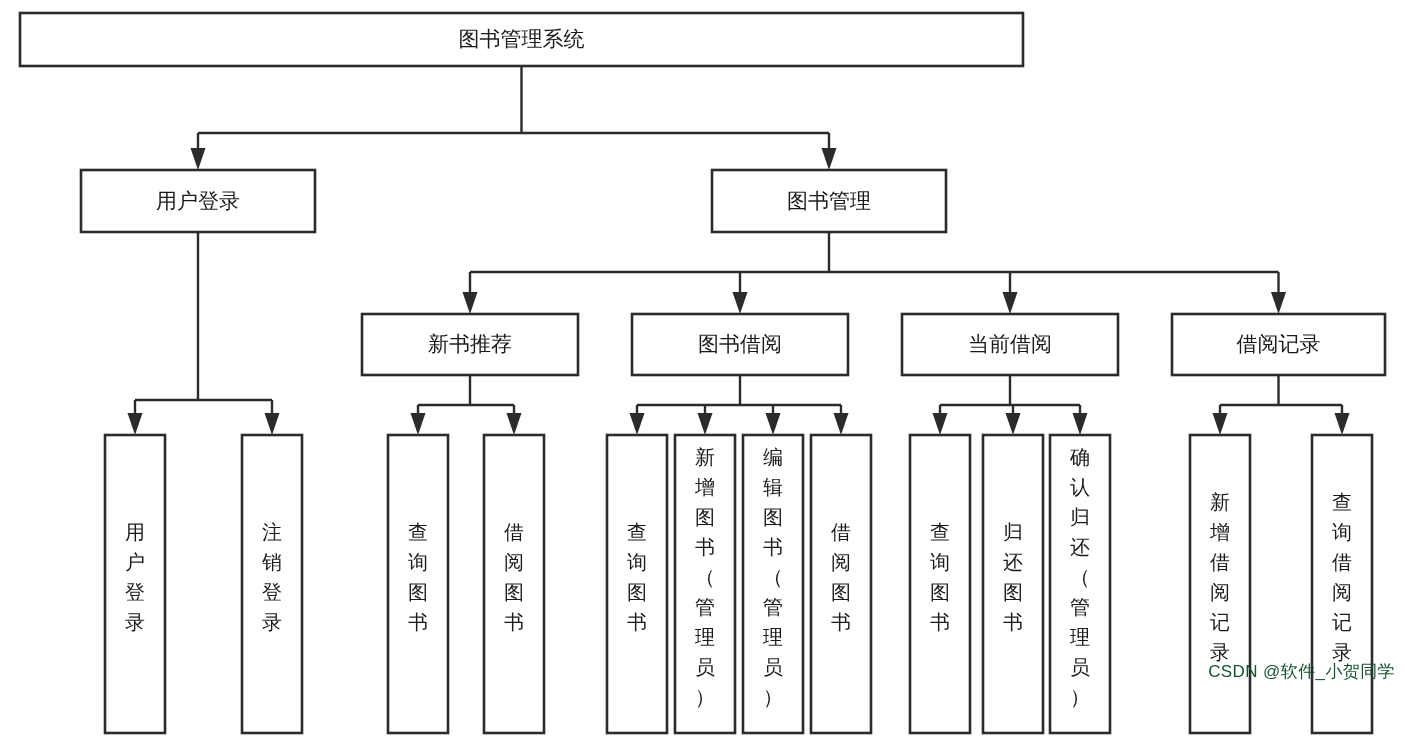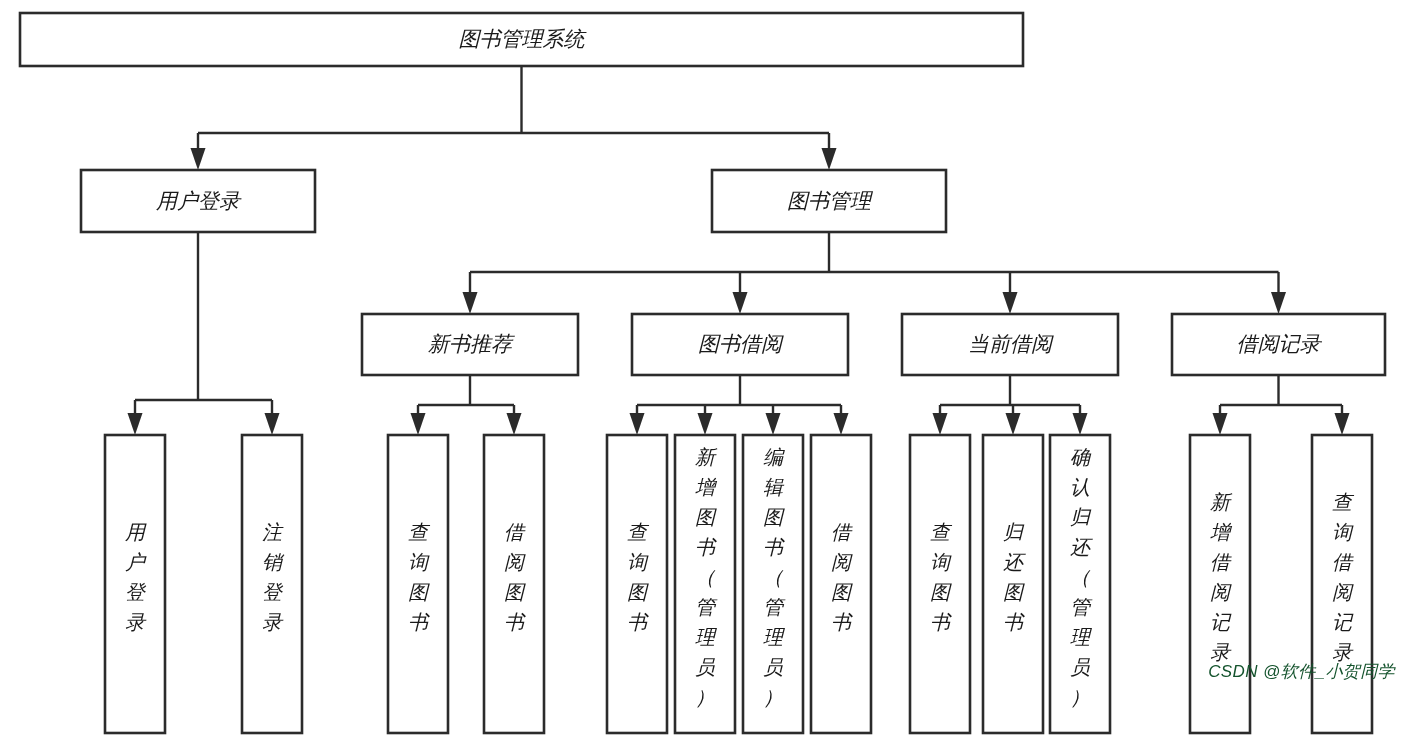--- a/index.html
+++ b/index.html
@@ -14,21 +14,20 @@
     position: relative;
     overflow: hidden;
     font-family: "Liberation Sans", "DejaVu Sans", sans-serif;
   }
   #diagram-root {
     position: absolute;
     left: 0;
     top: 0;
     width: 1405px;
     height: 683px;
-    font-style: italic;
   }
   svg.flow {
     display: block;
     width: 1405px;
     height: 747px;
   }
   .node-box {
     fill: #ffffff;
     stroke: #2b2b2b;
     stroke-width: 2.6;

